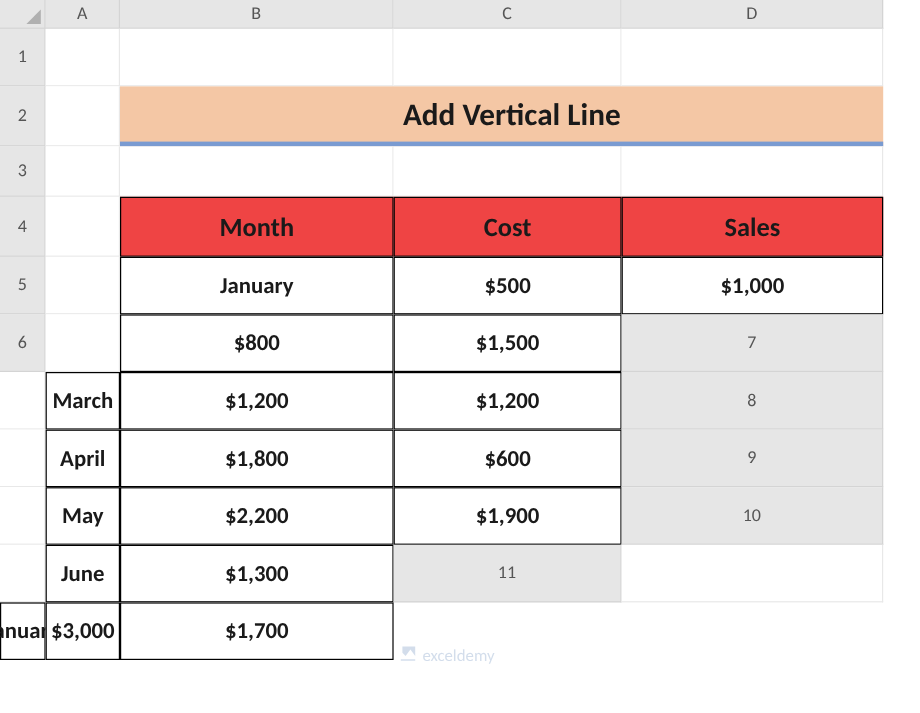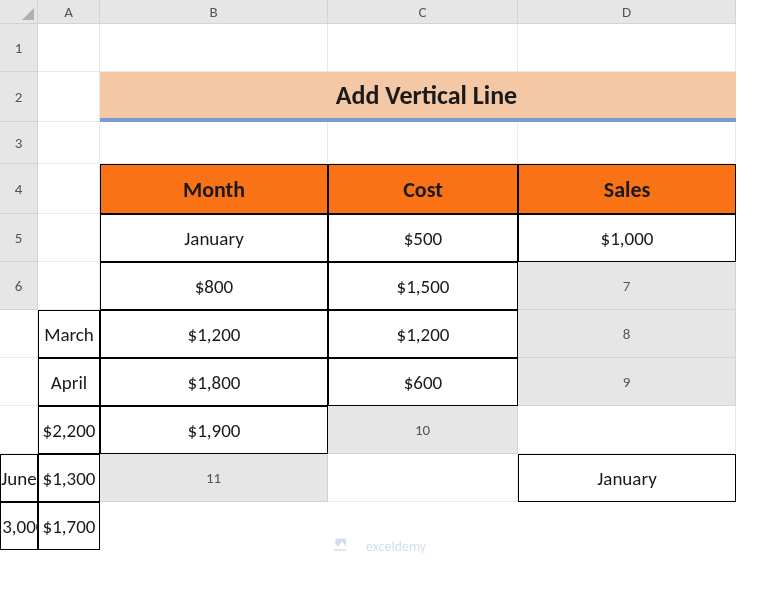--- a/index.html
+++ b/index.html
@@ -68,39 +68,40 @@
       border-bottom: 4px solid #7a9bd1;
       display: flex;
       align-items: center;
       justify-content: center;
       font-weight: bold;
       font-size: 26px;
       color: #1a1a1a;
       padding-left: 17px;
     }
     .th {
-      background: #f97316;
+      background: #ef4444;
       border: 1px solid #000;
       font-weight: bold;
       font-size: 22px;
       color: #1a1a1a;
     }
     .td {
       background: #fff;
       border: 1px solid #000;
       font-size: 19px;
       color: #1a1a1a;
+      font-weight: bold;
     }
     .wm {
       position: absolute;
       left: 332px;
       top: 536px;
       display: flex;
       align-items: center;
-      gap: 18px;
+      gap: 4px;
       opacity: 0.22;
       color: #3a6aa8;
       font-size: 14px;
       font-weight: 500;
       pointer-events: none;
     }
     .wm svg { width: 16px; height: 16px; }
   </style>
 </head>
 <body>
@@ -153,20 +154,21 @@
   <div class="cell td">$1,200</div>
 
   <div class="rowhdr">8</div>
   <div class="cell"></div>
   <div class="cell td">April</div>
   <div class="cell td">$1,800</div>
   <div class="cell td">$600</div>
 
   <div class="rowhdr">9</div>
   <div class="cell"></div>
+  <div class="cell td">May</div>
   <div class="cell td">$2,200</div>
   <div class="cell td">$1,900</div>
 
   <div class="rowhdr">10</div>
   <div class="cell"></div>
   <div class="cell td">June</div>
   <div class="cell td">$1,300</div>
 
   <div class="rowhdr">11</div>
   <div class="cell"></div>

